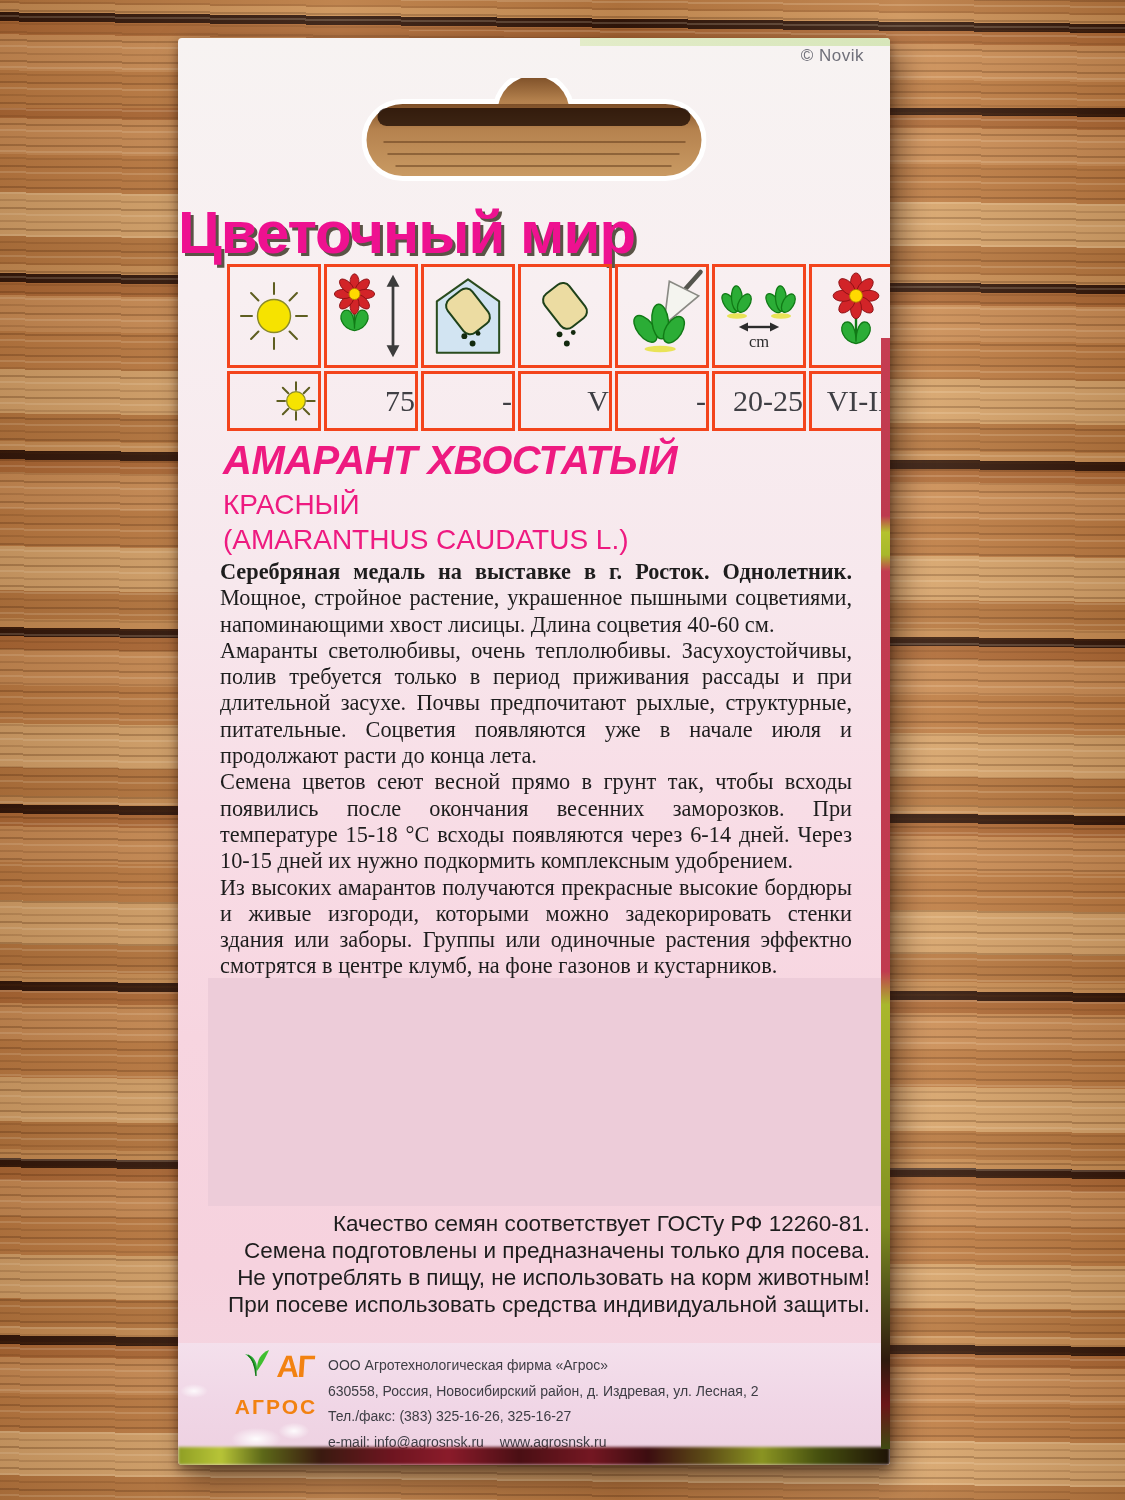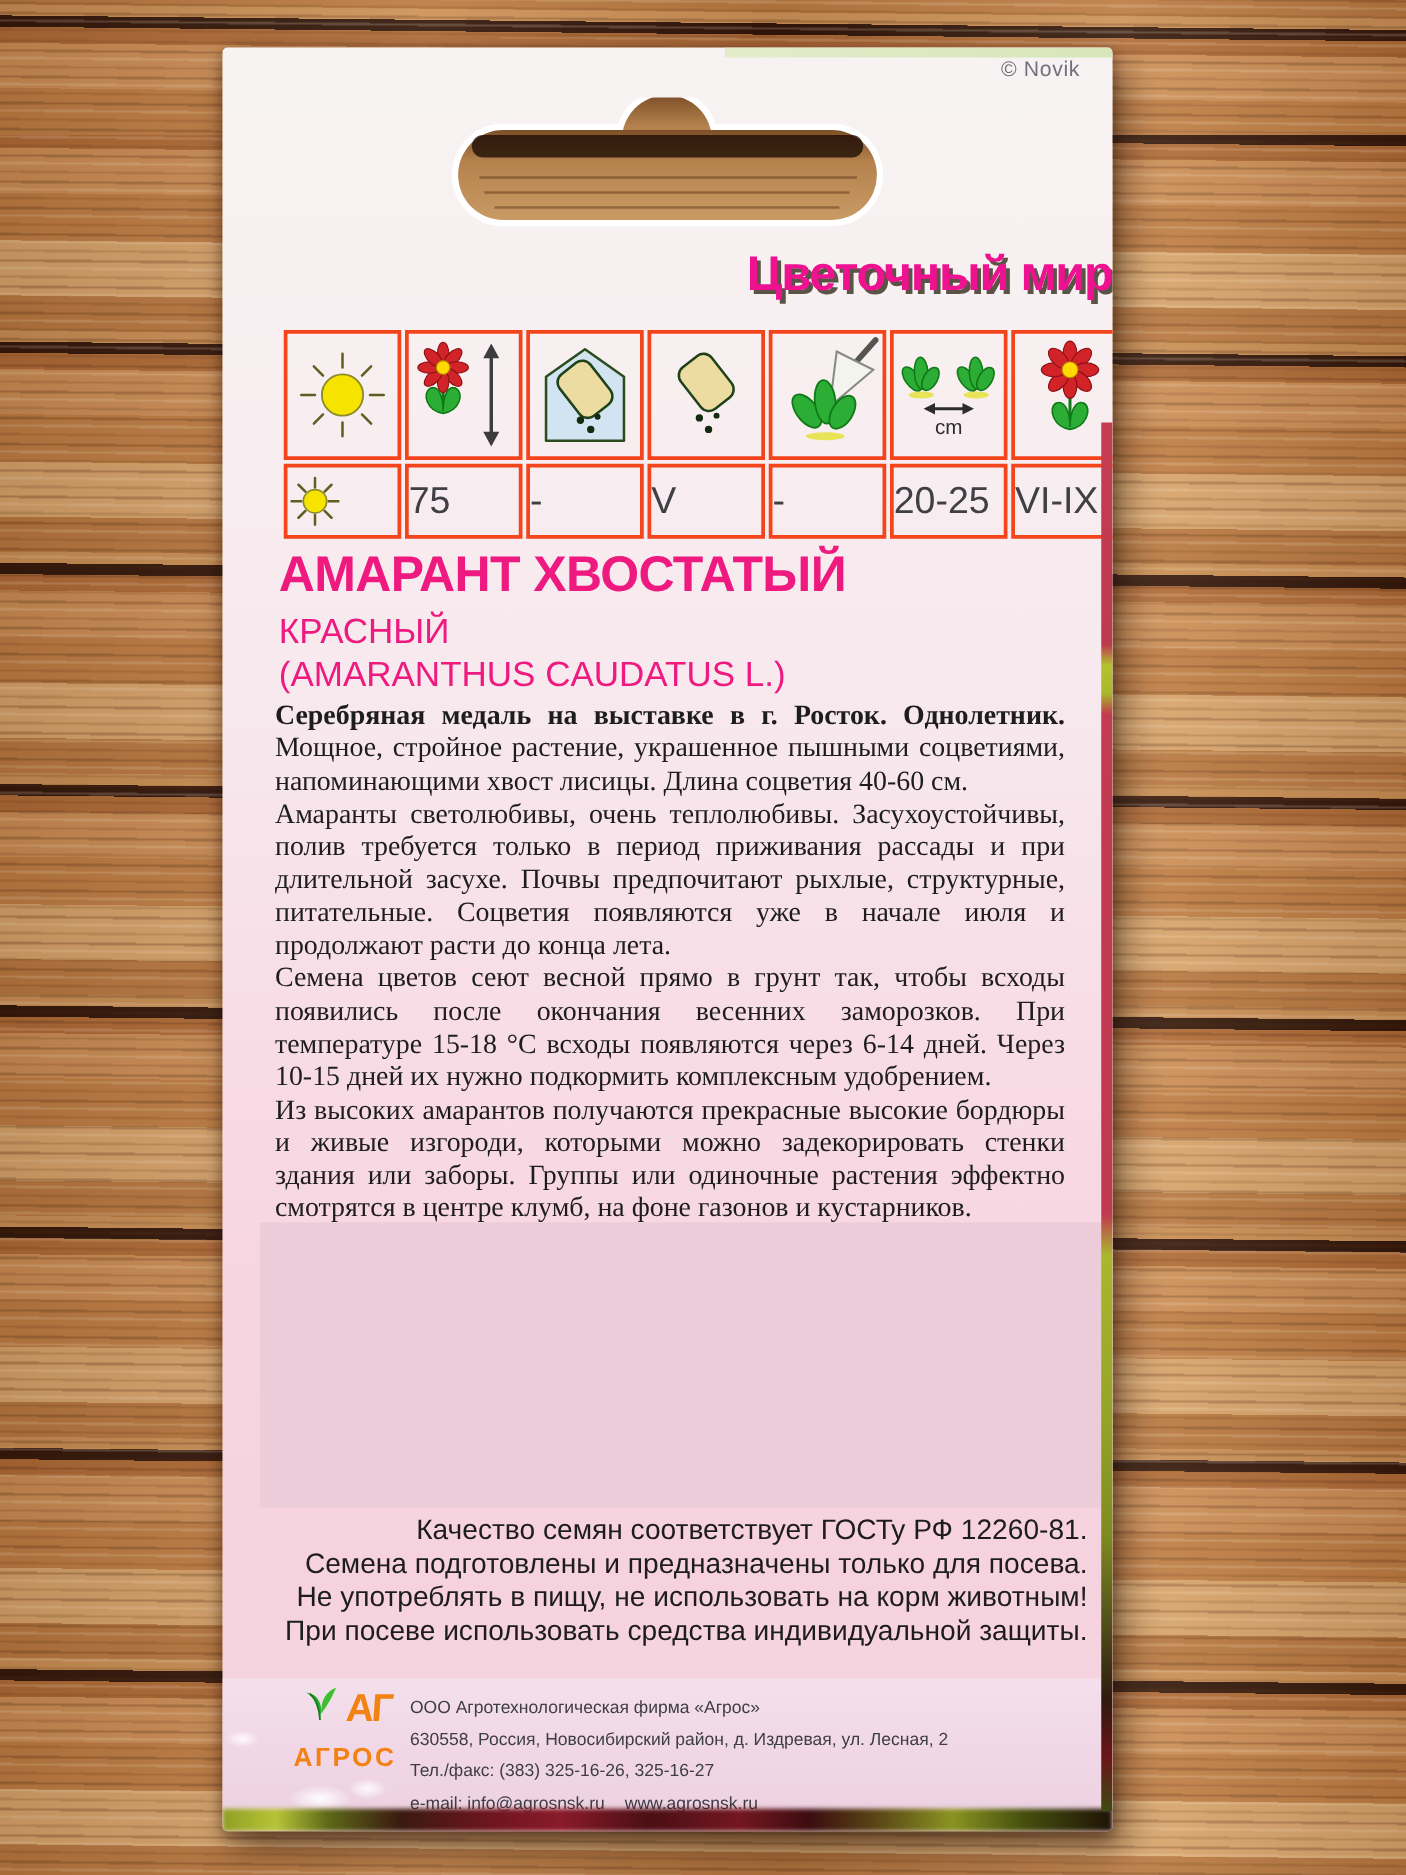--- a/index.html
+++ b/index.html
@@ -19,32 +19,32 @@
     background-position:0 0,0 30px,0 108px;}
   
   .packet{position:absolute;left:178px;top:38px;width:712px;height:1427px;
     border-radius:4px;overflow:hidden;
     background:linear-gradient(180deg,#f7f3f2 0%,#f8eff1 18%,#f7e8ed 38%,#f8dde6 54%,#f7d5e0 70%,#f6d2de 86%,#f3d6e2 100%);
     box-shadow:10px 14px 30px rgba(30,10,0,.5),0 4px 10px rgba(30,10,0,.4);}
   .front-sliver{position:absolute;top:0;right:0;width:310px;height:8px;background:#dcE8c2;
     background:linear-gradient(90deg,#e3ecc9,#d7e6ba);}
   .credit{position:absolute;top:8px;right:26px;font-size:17px;color:#70707a;letter-spacing:.5px;}
   .slot{position:absolute;left:50%;transform:translateX(-50%);top:40px;width:345px;height:104px;}
-  .brand{position:absolute;left:0;right:0;top:160px;text-align:right;
-    font-size:39px;font-weight:bold;color:#ee1190;letter-spacing:-1px;
+  .brand{position:absolute;left:0;right:0;top:160px;text-align:left;
+    font-size:60px;font-weight:bold;color:#ee1190;letter-spacing:-1px;
     text-shadow:3px 3px 0 rgba(62,56,40,.85);}
   
   .itable{position:absolute;left:49px;top:226px;width:676px;
     display:grid;grid-template-columns:repeat(7,1fr);grid-template-rows:104px 60px;gap:3px;}
-  .itable .cell{border:3px solid #f3441c;display:flex;align-items:center;justify-content:flex-start;}
+  .itable .cell{border:3px solid #f3441c;display:flex;align-items:center;justify-content:flex-end;font-family:Liberation Serif, serif;}
   .itable .vcell{font-size:30px;color:#3f3f44;}
   .itable svg{display:block;}
   
   .pname{position:absolute;left:45px;top:400px;color:#ee1a80;}
-  .pname .t{font-size:40px;font-weight:bold;letter-spacing:-.5px;}
+  .pname .t{font-size:40px;font-weight:bold;letter-spacing:-.5px;font-style:italic;}
   .pname .v{font-size:28px;margin-top:6px;}
   .pname .l{font-size:28px;margin-top:3px;}
   
   .desc{position:absolute;left:42px;right:38px;top:521px;
     font-size:22.3px;line-height:26.3px;color:#1d1d1d;text-align:justify;}
   .desc p{margin:0;font-family:Liberation Serif, serif;}
   .desc b{font-weight:bold;}
   
   .blankrect{position:absolute;left:30px;top:940px;width:702px;height:228px;background:#edccd9;}
   

